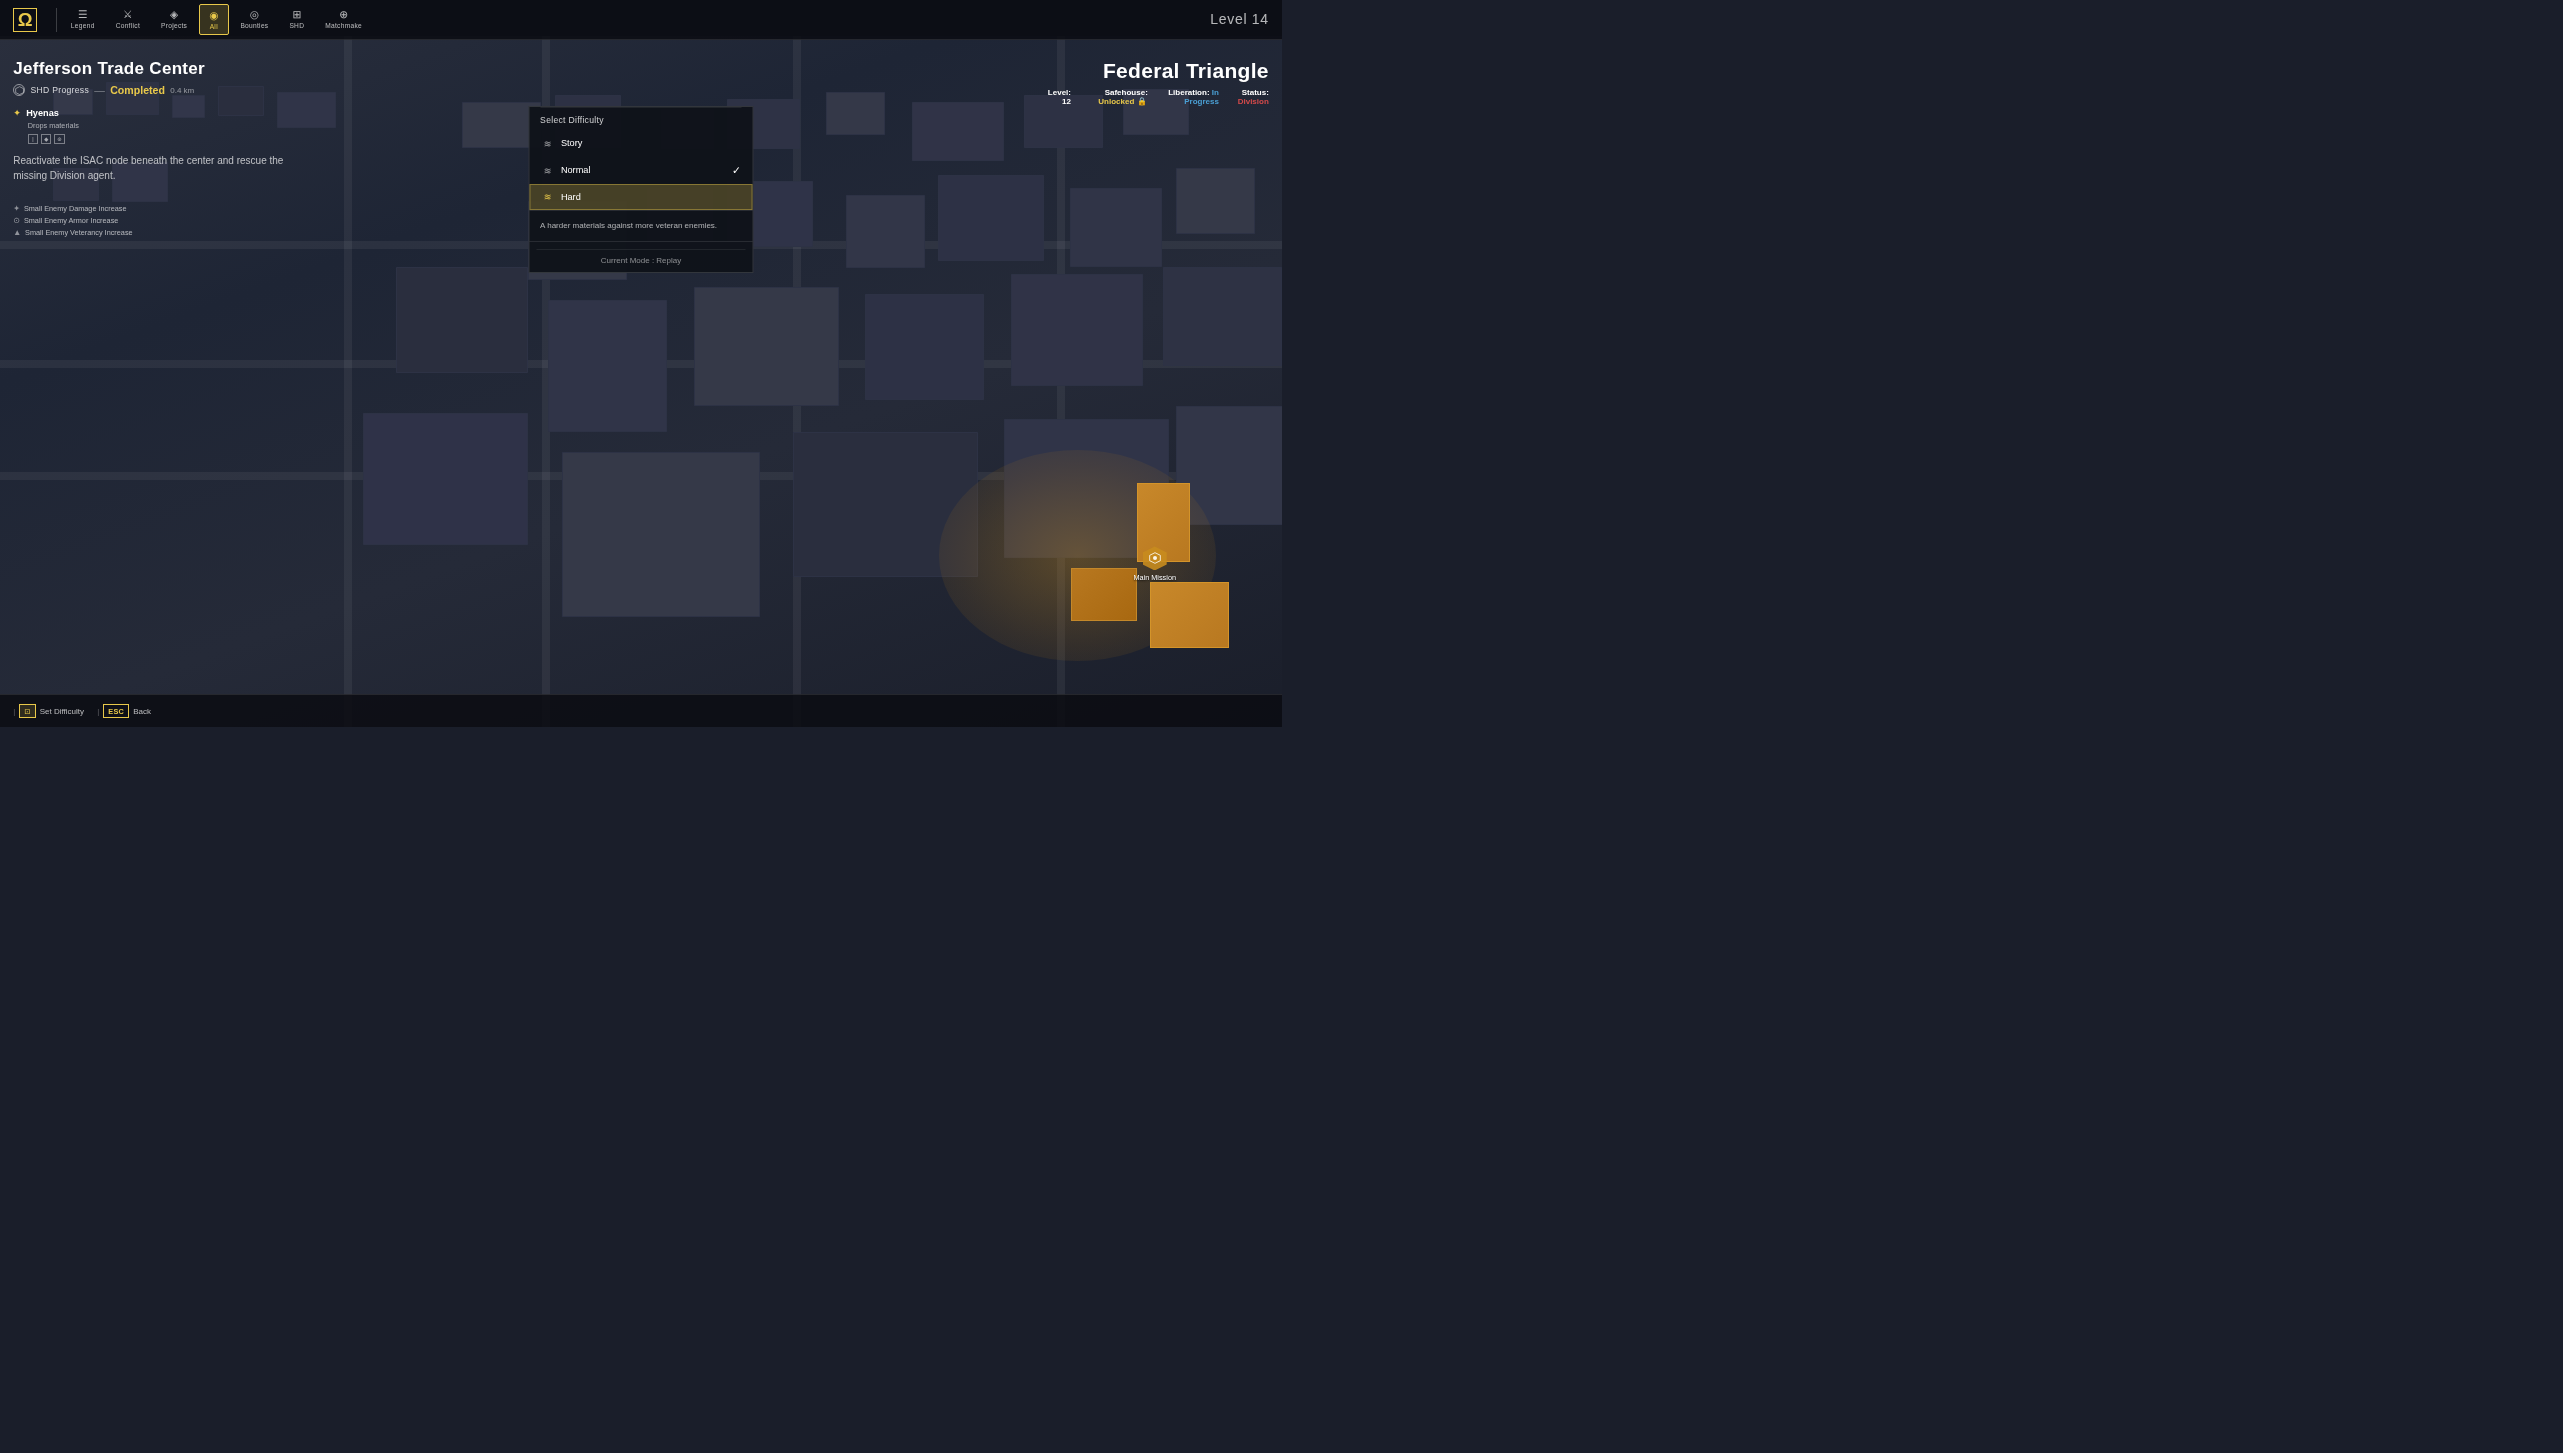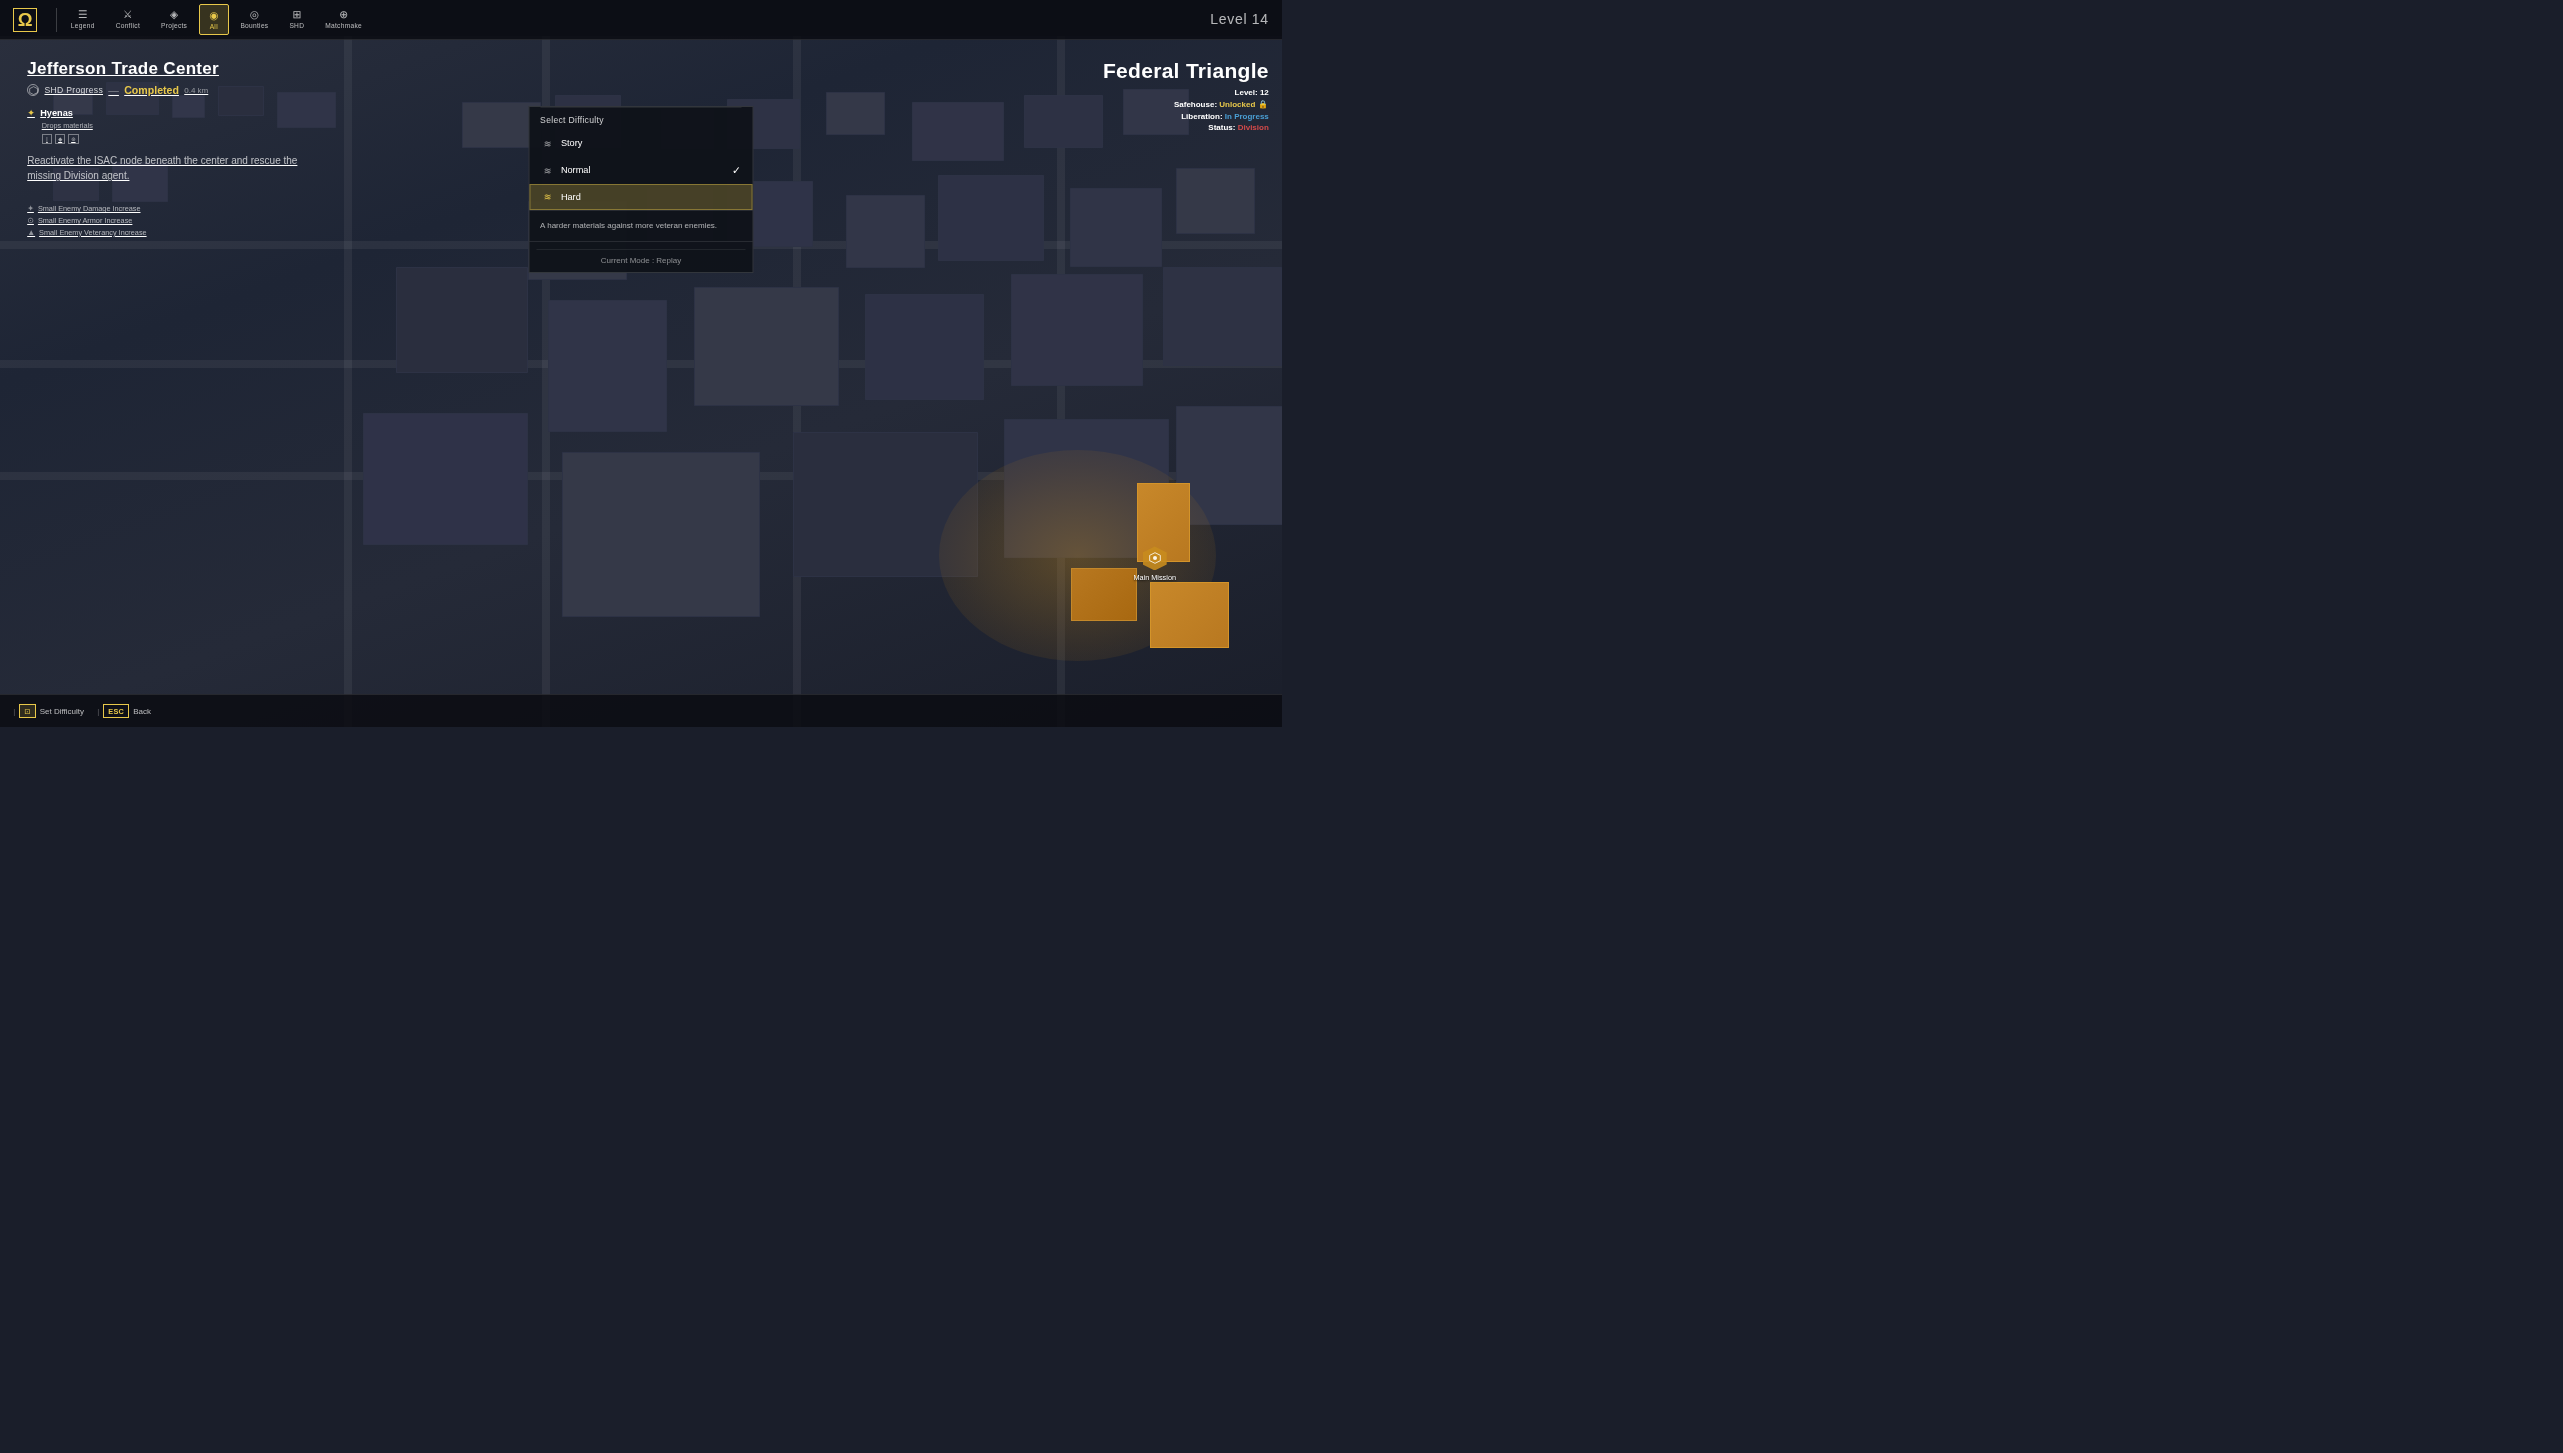--- a/index.html
+++ b/index.html
@@ -115,25 +115,24 @@
       right: 13.2px;
       font-size: 14px;
       color: rgba(255,255,255,0.7);
       letter-spacing: 0.7px;
     }
 
     
     .left-panel {
       position: absolute;
       top: 46px;
-      left: 14px;
+      left: 0;
       width: 317px;
       padding: 13.2px;
       z-index: 50;
-      text-decoration: underline;
     }
 
     .mission-title {
       font-size: 17px;
       font-weight: bold;
       color: #fff;
       margin-bottom: 5.3px;
       letter-spacing: 0.3px;
     }
 
@@ -255,21 +254,21 @@
     .area-name {
       font-size: 21px;
       font-weight: bold;
       color: #fff;
       margin-bottom: 5.3px;
       letter-spacing: 0.3px;
     }
 
     .area-info {
       display: flex;
-      flex-direction: column;
+      flex-direction: row;
       gap: 2.6px;
     }
 
     .area-stat {
       font-size: 8px;
       color: rgba(255,255,255,0.6);
     }
 
     .area-stat span {
       color: #fff;

